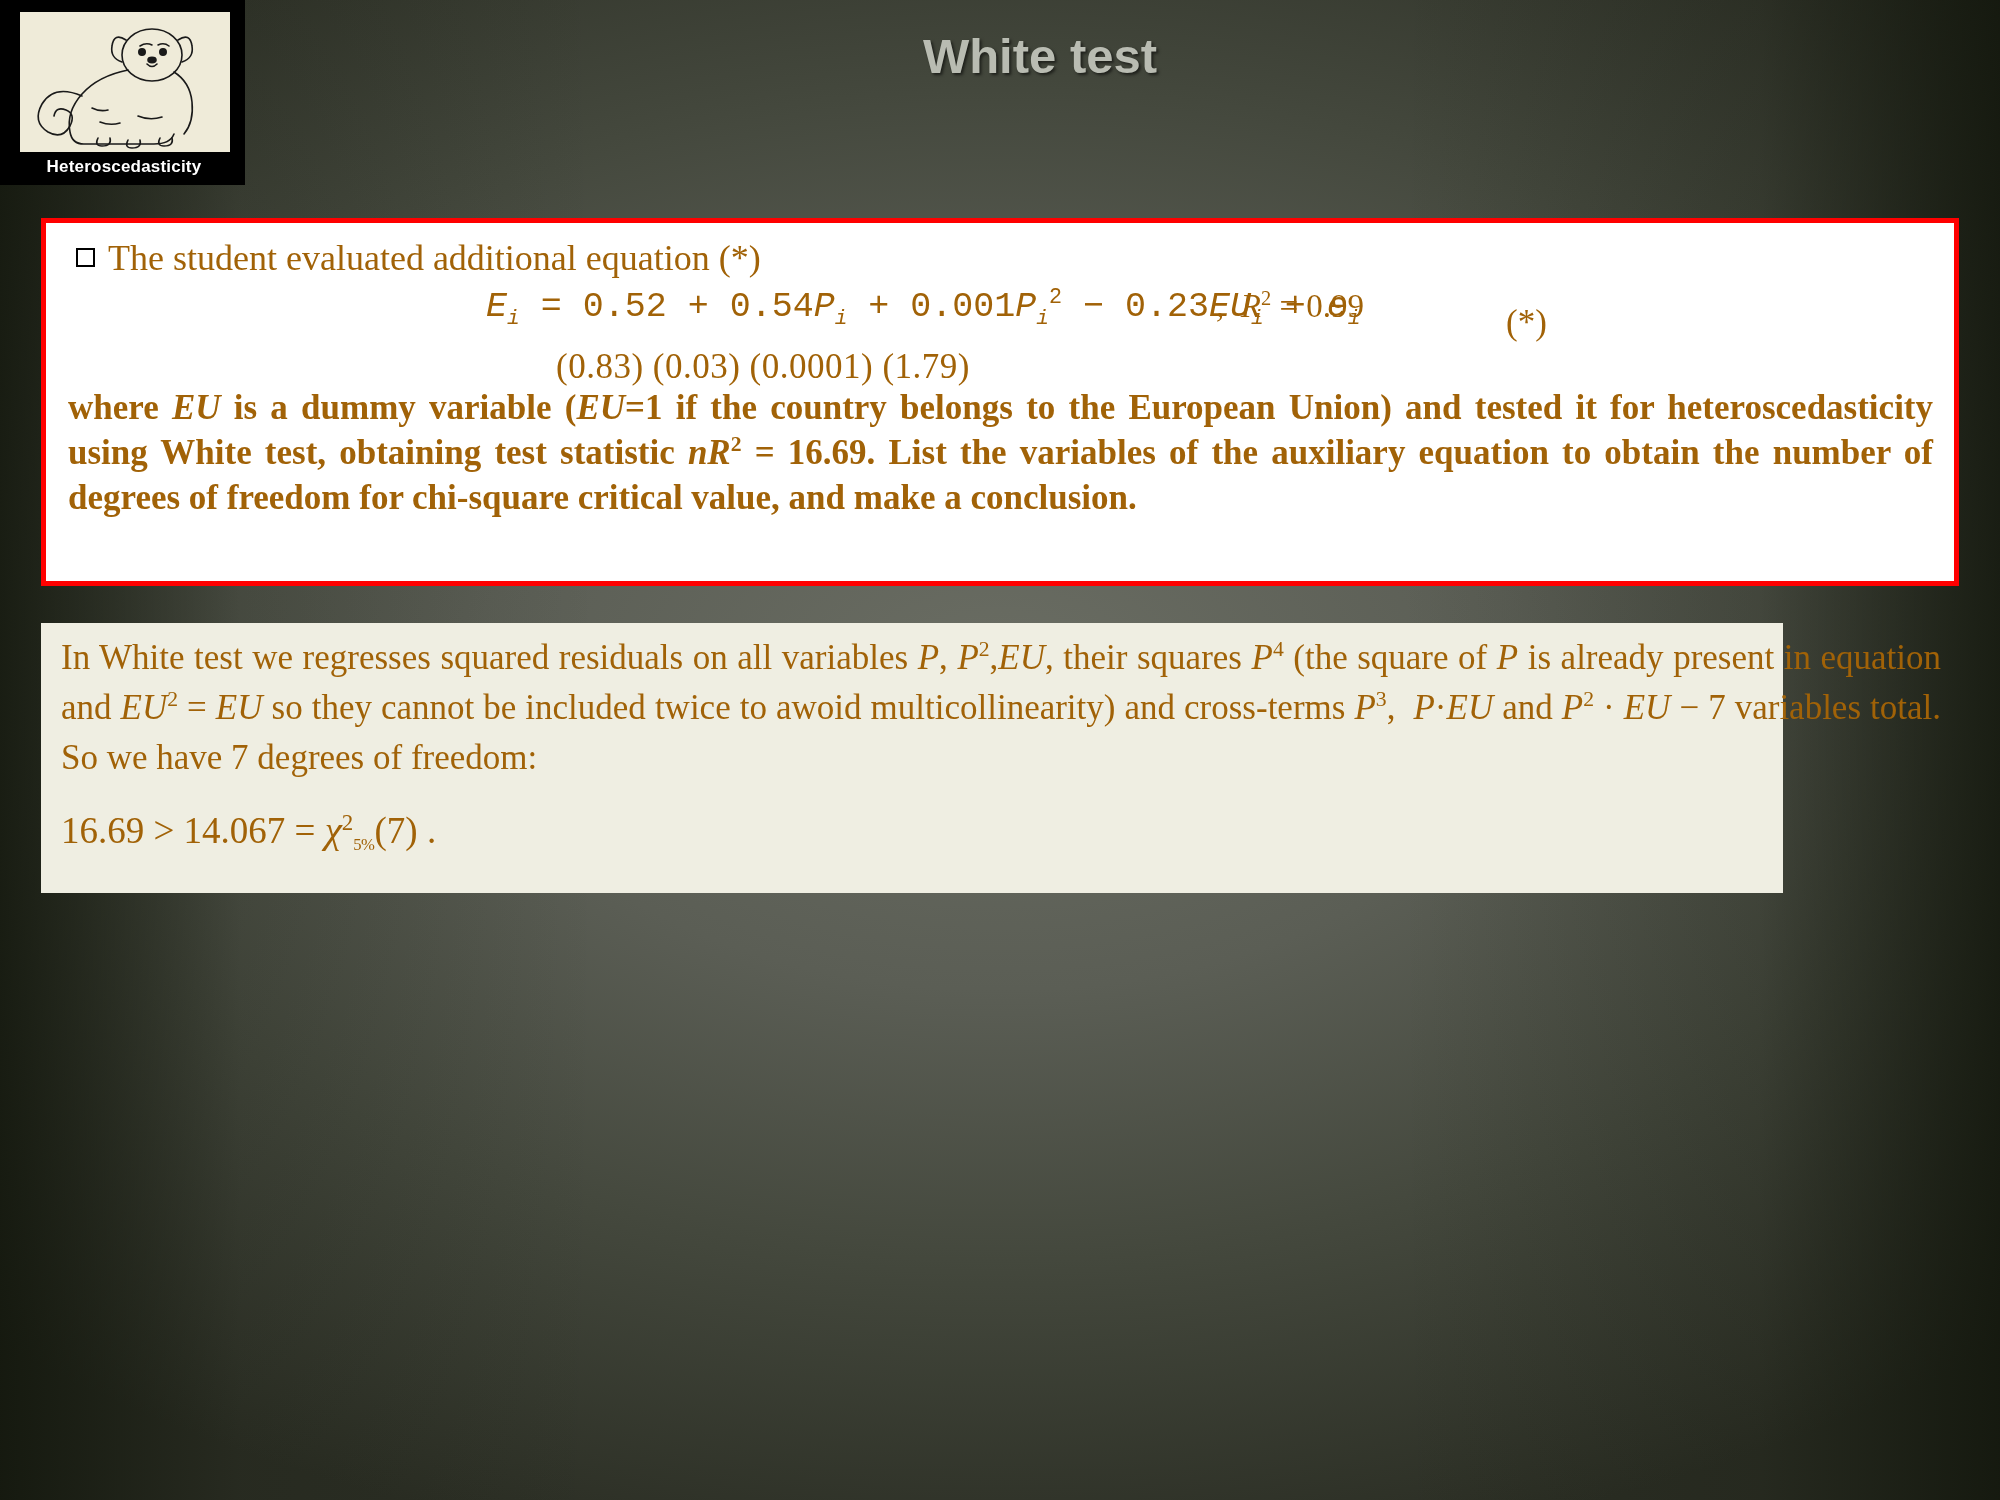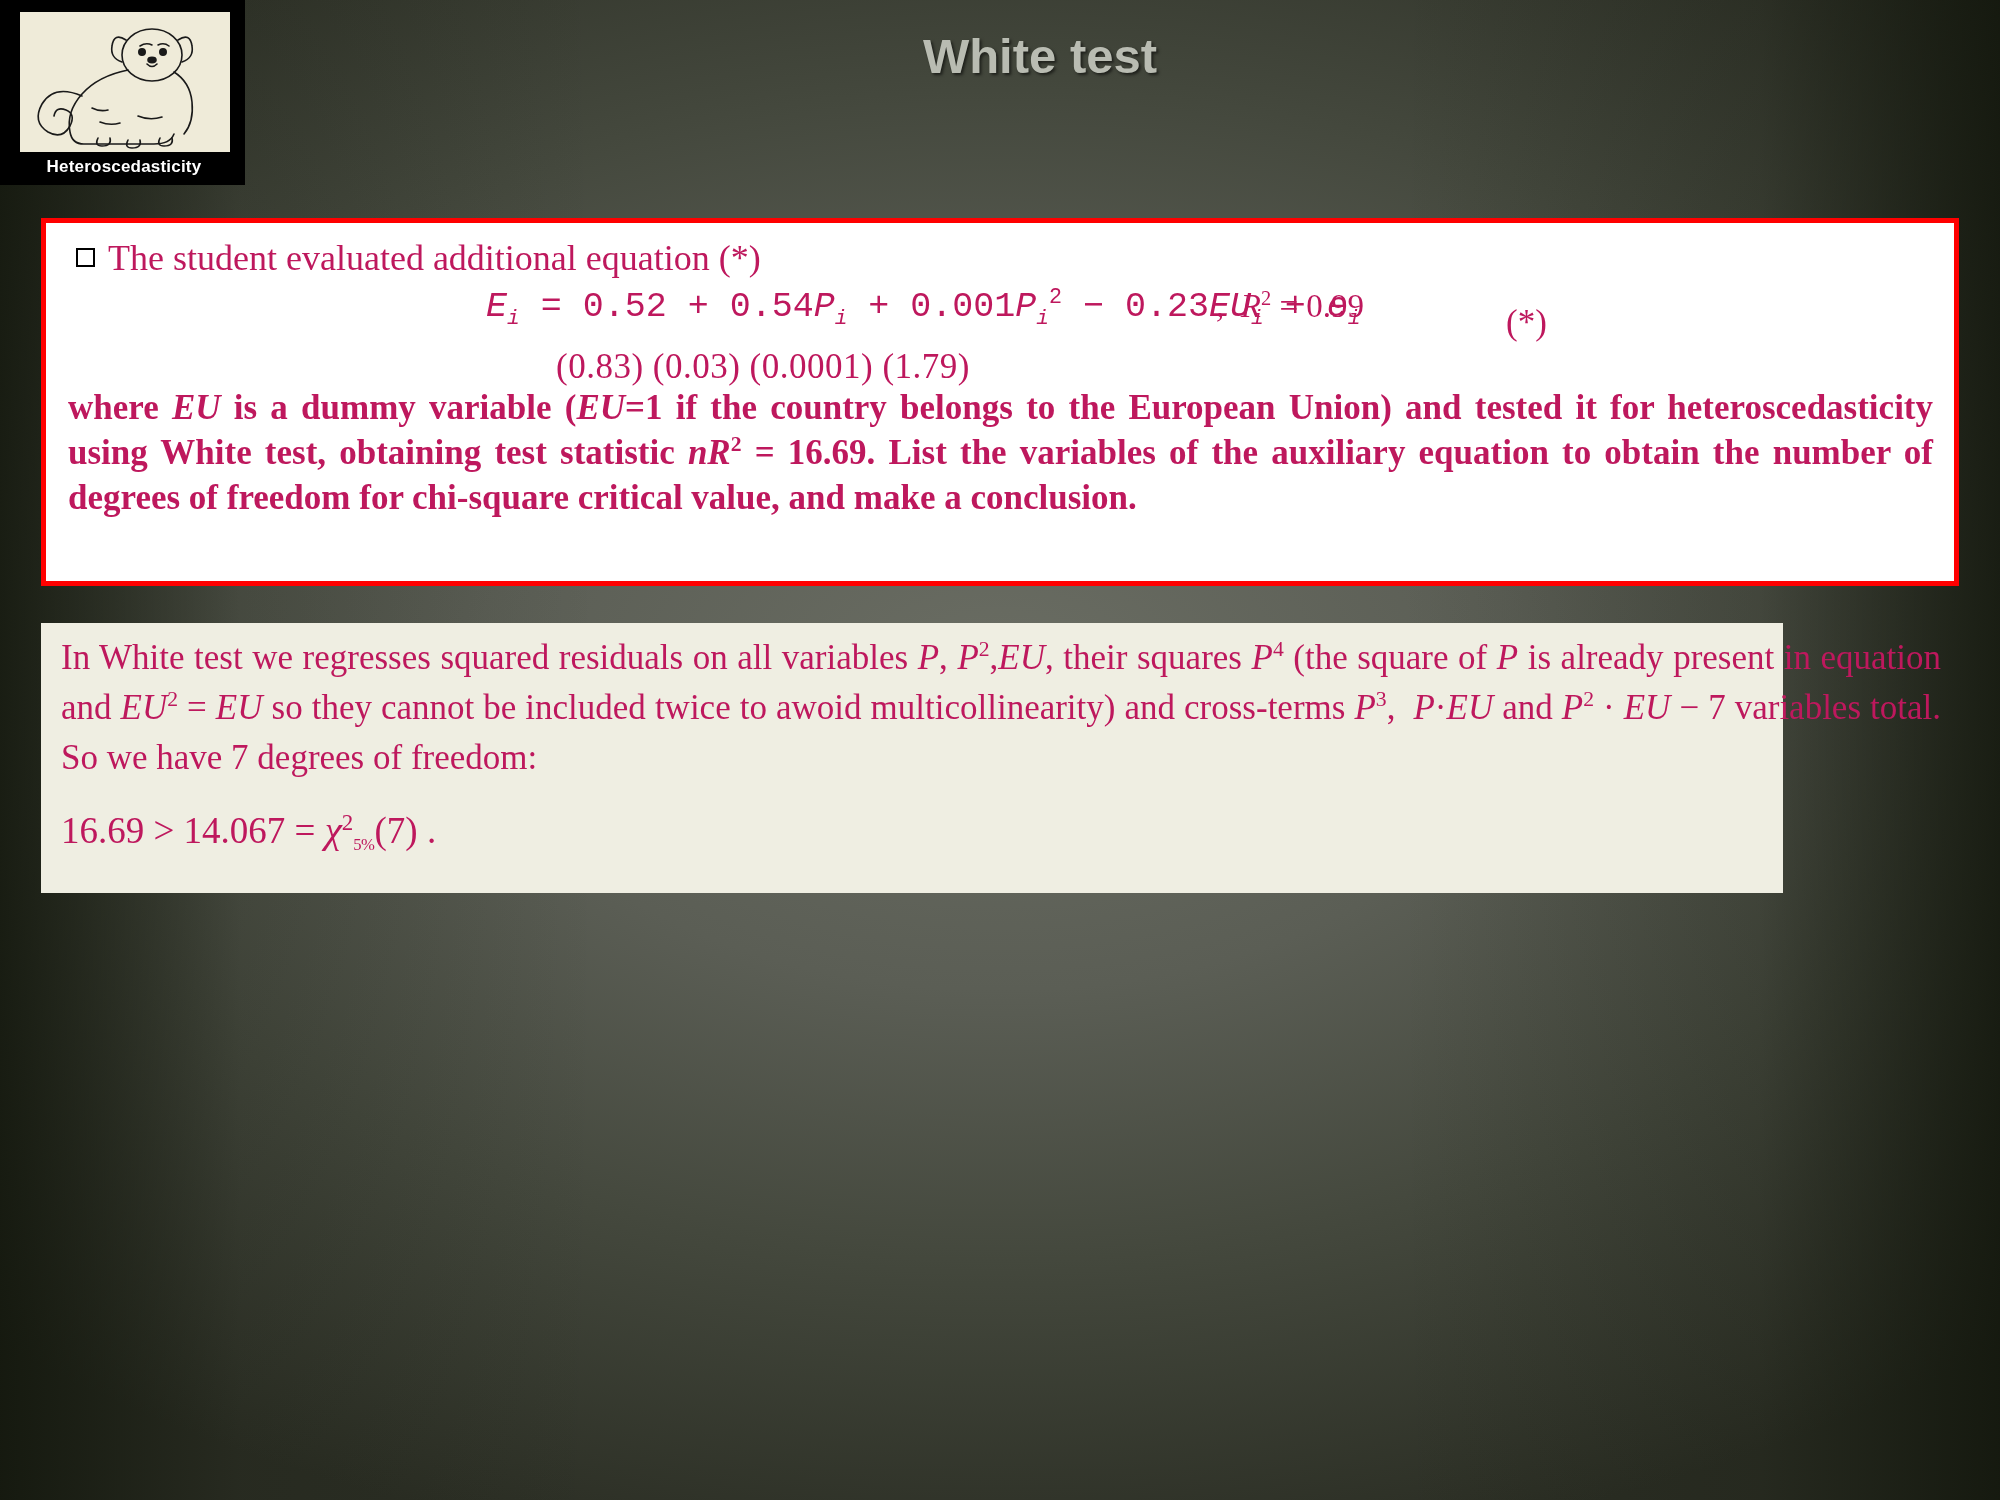--- a/index.html
+++ b/index.html
@@ -100,21 +100,21 @@
     top: 623px;
     width: 1742px;
     height: 270px;
     background: #efeee2;
     box-sizing: border-box;
   }
 
   
   .mathtext {
     font-family: "Liberation Serif", serif;
-    color: #be185d;
+    color: #a16207;
     font-size: 35px;
     line-height: 1.28;
   }
   .it { font-style: italic; }
   sup.s { font-size: 0.62em; vertical-align: super; line-height: 0; }
   sub.s { font-size: 0.6em; vertical-align: sub; line-height: 0; }
 
   .bullet-line {
     position: absolute;
     left: 30px;

